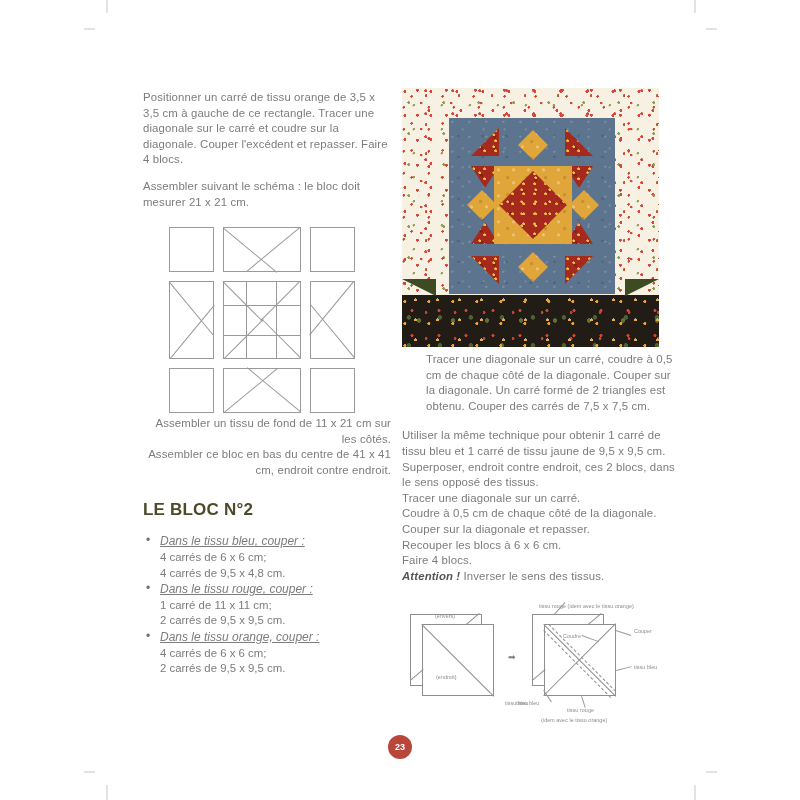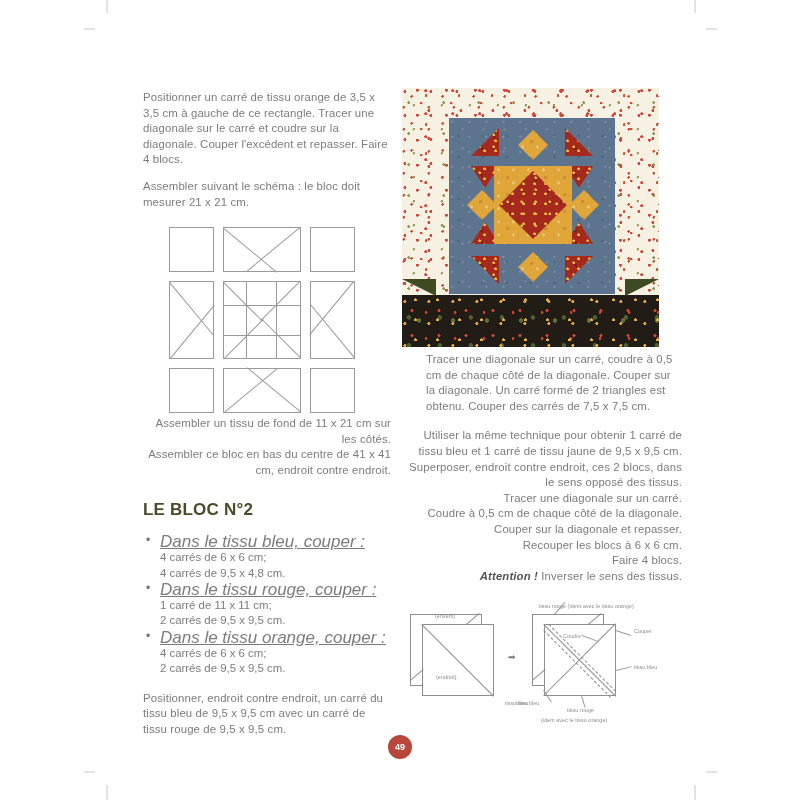--- a/index.html
+++ b/index.html
@@ -25,21 +25,21 @@
   .col-left  { position:absolute; left:143px; top:90px;  width:245px; }
   .col-right { position:absolute; left:402px; top:352px; width:280px; }
 
   p.tx {
     margin:0 0 11px 0;
     font-size:11.4px;
     line-height:15.6px;
     color:#7c7c7c;
     letter-spacing:0.12px;
   }
-  p.tx.tight { margin-bottom:0;text-align:right; }
+  p.tx.tight { margin-bottom:0; }
 
   
   .photo {
     position:absolute; left:402px; top:88px;
     width:257px; height:259px;
     overflow:hidden;
     background:#f3efe2;
   }
   .photo-border {
     position:absolute; inset:0;
@@ -121,21 +121,21 @@
 
   
   ul.cutlist { list-style:none; margin:0 0 12px 0; padding:0; }
   ul.cutlist > li { position:relative; padding-left:17px; margin-bottom:1px; }
   ul.cutlist > li::before {
     content:"\2022"; position:absolute; left:3px; top:-1px;
     color:#6f6f6f; font-size:12px;
   }
   .li-head {
     font-style:italic; text-decoration:underline;
-    font-size:17px; line-height:15.6px; color:#7c7c7c; display:block;
+    font-size:12px; line-height:15.6px; color:#7c7c7c; display:block;
   }
   .li-sub { font-size:11.4px; line-height:15.6px; color:#7c7c7c; display:block; }
 
   b.attn { color:#555; font-style:italic; }
 
   
   .tech { position:absolute; left:404px; top:600px; width:286px; height:140px; }
   .tech .sqo { position:absolute; border:1px solid #8e8e8e; }
   .tech .ln  { position:absolute; background:#8e8e8e; height:1px; transform-origin:0 0; }
   .tech .dln { position:absolute; height:0; border-top:1px dashed #8e8e8e; transform-origin:0 0; }
@@ -224,21 +224,20 @@
         <span class="li-sub">1 carré de 11 x 11 cm;</span>
         <span class="li-sub">2 carrés de 9,5 x 9,5 cm.</span>
       </li>
       <li>
         <span class="li-head">Dans le tissu orange, couper :</span>
         <span class="li-sub">4 carrés de 6 x 6 cm;</span>
         <span class="li-sub">2 carrés de 9,5 x 9,5 cm.</span>
       </li>
     </ul>
 
-    <p class="tx" style="margin-top:14px;">Positionner, endroit contre endroit, un carré du tissu bleu de 9,5 x 9,5 cm avec un carré de tissu rouge de 9,5 x 9,5 cm.</p>
   </div>
 
   <div class="photo">
     <div class="photo-border"></div>
 
     <div class="qblock">
       <div class="tex"></div>
 
       <div class="sq reddot" style="left:22px;top:10px;width:28px;height:28px;clip-path:polygon(100% 0,100% 100%,0 100%);"></div>
       <div class="sq reddot" style="left:116px;top:10px;width:28px;height:28px;clip-path:polygon(0 0,100% 100%,0 100%);"></div>
@@ -308,16 +307,16 @@
     <div class="lb" style="left:135px;top:3px;">tissu rouge (idem avec le tissu orange)</div>
     <div class="lb" style="left:159px;top:33px;">Coudre</div>
     <div class="lb" style="left:230px;top:28px;">Couper</div>
     <div class="lb" style="left:230px;top:64px;">tissu bleu</div>
     <div class="lb" style="left:112px;top:100px;">tissu bleu</div>
     <div class="lb" style="left:163px;top:107px;">tissu rouge</div>
     <div class="lb" style="left:137px;top:117px;">(idem avec le tissu orange)</div>
   </div>
 
   <div class="pagenum">
-    <span>49</span>
+    <span>23</span>
   </div>
 
 </div>
 
 </body></html>

